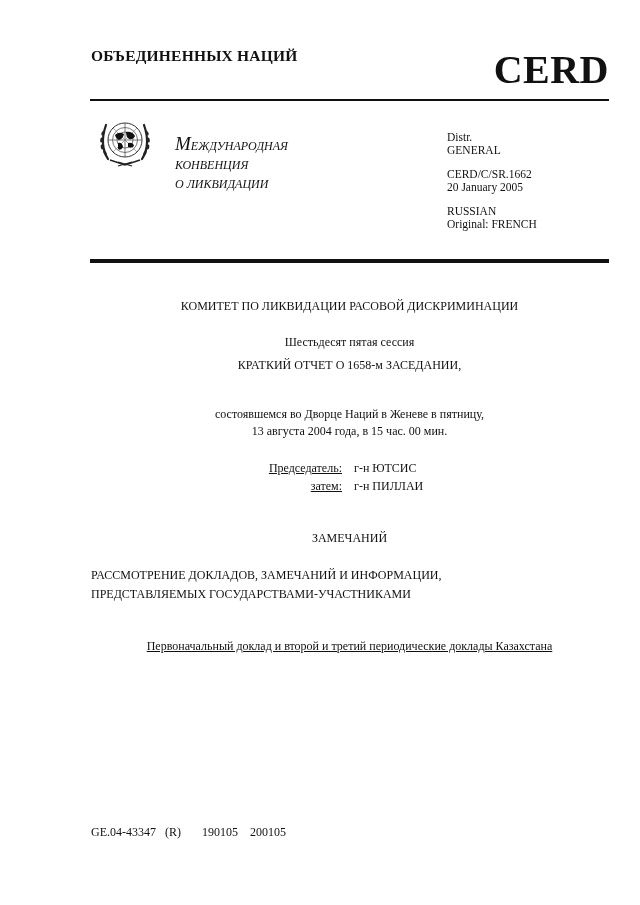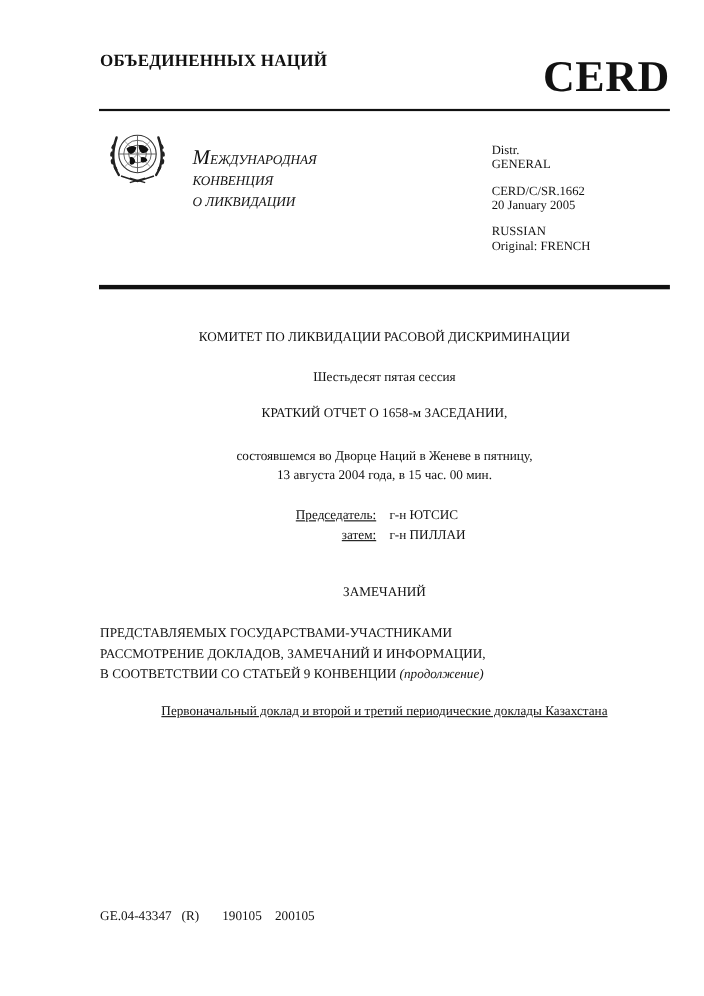--- a/index.html
+++ b/index.html
@@ -64,21 +64,21 @@
     }
     .distr .gap { height: 12px; }
     .center-block {
       left: 90px; width: 519px;
       text-align: center;
       font-size: 12px;
       line-height: 17px;
     }
     .committee { top: 298px; text-align: center; }
     .session { top: 334px; }
-    .summary { top: 367px; }
+    .summary { top: 357px; }
     .held { top: 406px; }
     .officers {
       top: 459px;
       left: 200px;
       width: 320px;
       font-size: 12px;
       line-height: 18px;
     }
     .officers .row { display: flex; }
     .officers .label {
@@ -189,20 +189,19 @@
   </div>
   <div class="row">
     <span class="label">затем:</span>
     <span>г-н ПИЛЛАИ</span>
   </div>
 </div>
 
 <div class="abs center-block contents-title">ЗАМЕЧАНИЙ</div>
 
 <div class="abs agenda">
+  <div>РАССМОТРЕНИЕ ДОКЛАДОВ, ЗАМЕЧАНИЙ И ИНФОРМАЦИИ,</div>
   <div>ПРЕДСТАВЛЯЕМЫХ ГОСУДАРСТВАМИ-УЧАСТНИКАМИ</div>
-  <div>РАССМОТРЕНИЕ ДОКЛАДОВ, ЗАМЕЧАНИЙ И ИНФОРМАЦИИ,</div>
-  <div><span>В СООТВЕТСТВИИ СО СТАТЬЕЙ 9 КОНВЕНЦИИ</span> <em>(продолжение)</em></div>
 </div>
 
 <div class="abs center-block sub-item">Первоначальный доклад и второй и третий периодические доклады Казахстана</div>
 
 <div class="abs footer-code"><span>GE.04-43347</span>   <span>(R)</span>       <span>190105</span>    <span>200105</span></div>
 
 </body></html>

